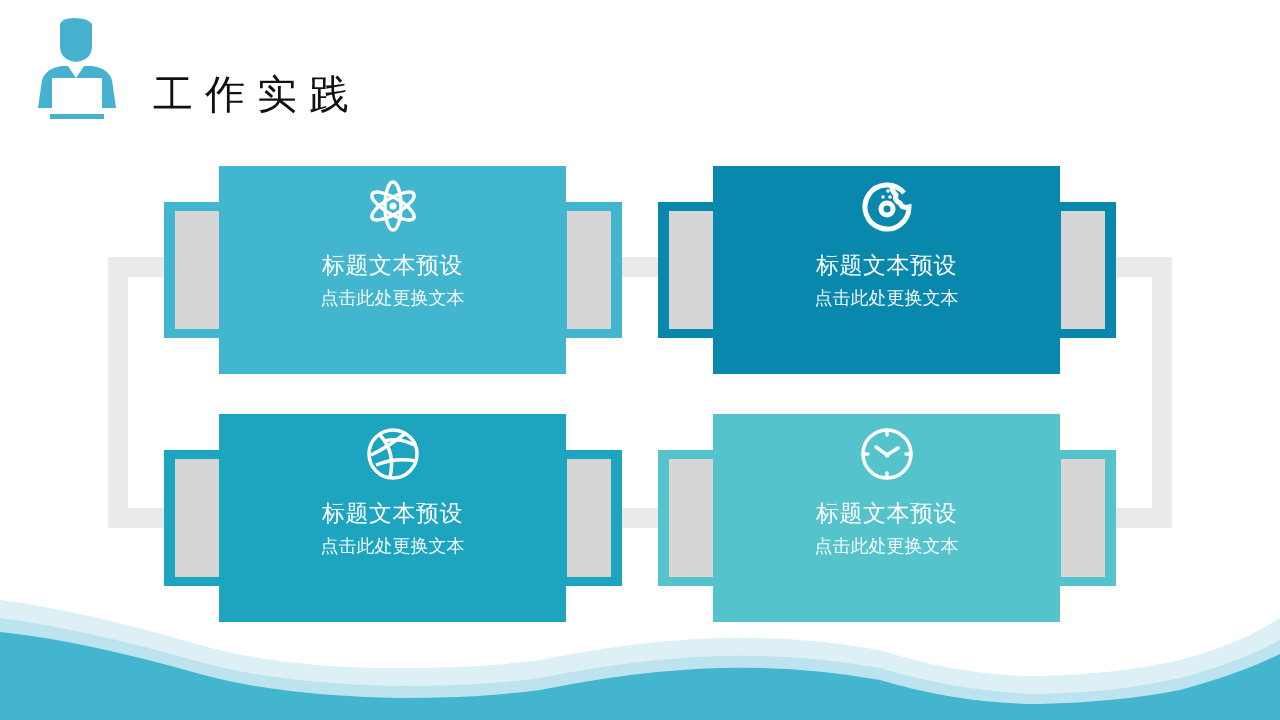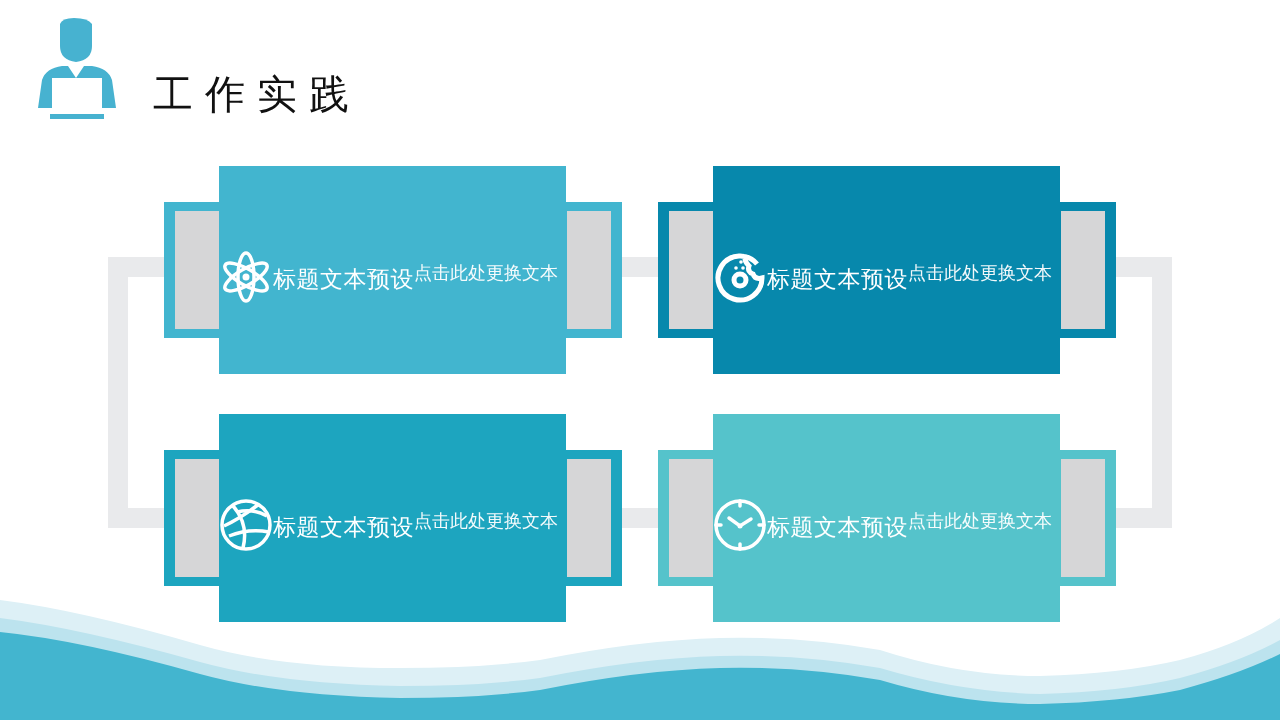--- a/index.html
+++ b/index.html
@@ -22,21 +22,21 @@
   .tab {
     position:absolute; top:36px; width:58px; height:136px;
   }
   .tab.left { left:0; }
   .tab.right { right:0; }
   .tab .panel { position:absolute; top:9px; width:44px; height:118px; background:#D6D6D7; }
   .tab.left .panel { left:11px; }
   .tab.right .panel { right:11px; }
   .card-main {
     position:absolute; left:55px; top:0; width:347px; height:208px;
-    display:flex; flex-direction:row; align-items:center;
+    display:flex; flex-direction:column; align-items:center;
     color:#ffffff;
   }
   .card-icon { margin-top:13px; width:54px; height:54px; }
   .card-title { margin-top:17px; font-size:23px; line-height:30px; letter-spacing:0.5px; }
   .card-text { margin-top:6px; font-size:18px; line-height:24px; opacity:0.95; }
 
   .wave { position:absolute; left:0; bottom:0; width:1280px; height:120px; }
 </style>
 </head>
 <body>

